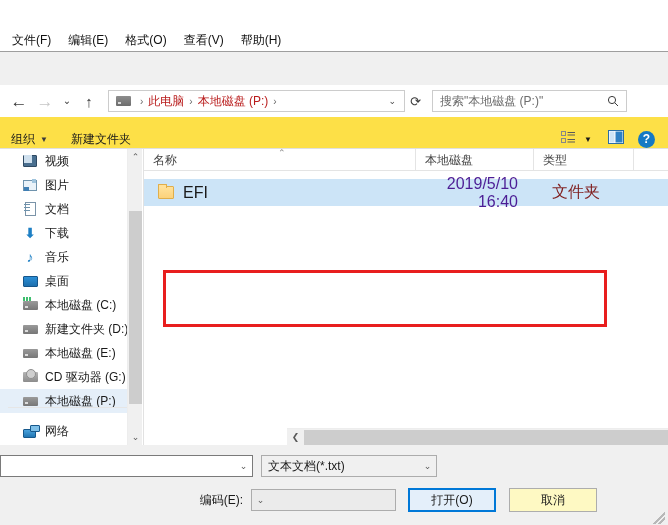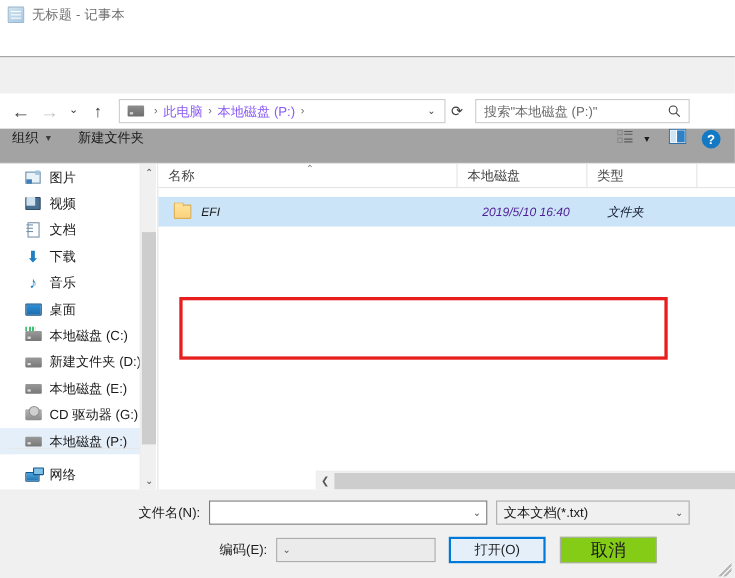--- a/index.html
+++ b/index.html
@@ -103,21 +103,21 @@
   #bc-drive-icon {
     width: 15px; height: 10px; margin: 0 4px 0 7px; position: relative;
     background: linear-gradient(#8d8d8d,#6d6d6d);
     border-radius: 1px;
   }
   #bc-drive-icon::after {
     content:""; position:absolute; left:2px; bottom:2px; width:3px; height:2px;
     background:#d9d9d9;
   }
   .bc-sep { color: #6a6a6a; font-size: 10px; padding: 0 5px; }
-  .bc-item { color: #8b5cf6; white-space: nowrap; }
+  .bc-item { color: #b91c1c; white-space: nowrap; }
   #bc-spacer { flex: 1; }
   #bc-chevron { color: #4a4a4a; font-size: 9px; padding-right: 8px; }
   #nav-refresh {
     width: 21px; height: 22px; display: flex; align-items: center; justify-content: center;
     color: #3b3b3b; font-size: 13px; border: 1px solid transparent;
   }
   #searchbox {
     margin-left: 6px; height: 22px; width: 195px;
     border: 1px solid #cccccc; background: #ffffff;
     display: flex; align-items: center;
@@ -126,23 +126,23 @@
     flex: 1; border: none; outline: none; background: transparent;
     font-family: inherit; font-size: 12px; color: #6d6d6d;
     padding-left: 7px; height: 100%;
   }
   #search-input::placeholder { color: #6d6d6d; opacity: 1; }
   #search-icon { padding-right: 7px; color: #3b3b3b; display:flex; align-items:center; }
 
   
   #toolbar {
     position: absolute; left: 0; top: 65px; width: 668px; height: 32px;
-    background: #a3a3a3;
+    background: #fde047;
     border-bottom: 1px solid #e0e0e0;
-    display: flex; align-items: flex-start;
+    display: flex; align-items: flex-end;
   }
   #tb-organize {
     margin-left: 11px; font-size: 12px; color: #1a1a1a;
     display: flex; align-items: center; gap: 5px;
   }
   #tb-organize .caret { font-size: 8px; color: #3b3b3b; }
   #tb-newfolder { margin-left: 23px; font-size: 12px; color: #1a1a1a; }
   #tb-right { margin-left: auto; display: flex; align-items: center; gap: 0; }
   #tb-viewbtn { display: flex; align-items: center; padding: 0 6px; gap: 8px; }
   #tb-viewbtn .caret { font-size: 8px; color: #1a1a1a; }
@@ -241,36 +241,36 @@
   #col-name { width: 272px; }
   #col-date { width: 118px; }
   #col-type { width: 100px; }
   #sort-caret {
     position: absolute; left: 134px; top: -1px;
     font-size: 9px; color: #8a8a8a;
   }
   .file-row {
     position: absolute; left: 0; width: 525px; height: 27px;
     display: flex; align-items: center;
-    font-size: 11px; color: #1a1a1a; font-style: italic;
+    font-size: 16px; color: #1a1a1a;
   }
   .file-row.selected { background: #cce4f7; }
   .fr-name { width: 272px; display: flex; align-items: center; padding-left: 14px; }
   .fr-folder-ico {
     width: 16px; height: 13px; margin-right: 9px; position: relative; flex: none;
     background: linear-gradient(#ffe19a,#fcd27a);
     border: 1px solid #e0ae4a; border-radius: 1px;
   }
   .fr-folder-ico::before {
     content:""; position:absolute; left:-1px; top:-3px; width:7px; height:3px;
     background:#ffe19a; border:1px solid #e0ae4a; border-bottom:none;
     border-radius:1px 1px 0 0;
   }
   .fr-date { width: 118px; text-align: right; padding-right: 16px; color:#4c1d95; }
-  .fr-type { width: 100px; padding-left: 18px; color:#0f172a; }
+  .fr-type { width: 100px; padding-left: 18px; color:#7f1d1d; }
 
   
   #annotation {
     position: absolute; left: 163px; top: 121px;
     width: 444px; height: 57px;
     border: 3px solid #e81e1e;
     pointer-events: none; z-index: 40;
   }
 
   
@@ -340,41 +340,44 @@
   }
   #enc-combo .val { flex: 1; padding-left: 6px; }
   #btn-open {
     margin-left: 12px; width: 88px; height: 24px;
     background: #e4effa; border: 2px solid #0078d7;
     font-size: 12px; color: #1a1a1a;
     display: flex; align-items: center; justify-content: center;
   }
   #btn-cancel {
     margin-left: 13px; width: 88px; height: 24px;
-    background: #84cc16; border: 1px solid #adadad;
-    font-size: 16px; color: #1a1a1a;
+    background: #fef9c3; border: 1px solid #adadad;
+    font-size: 12px; color: #1a1a1a;
     display: flex; align-items: center; justify-content: center;
   }
   #resize-grip {
     position: absolute; right: 3px; bottom: 2px; width: 12px; height: 12px;
     background:
       linear-gradient(135deg, transparent 0 48%, #b8b8b8 48% 60%, transparent 60%),
       linear-gradient(135deg, transparent 0 68%, #b8b8b8 68% 80%, transparent 80%);
   }
 </style>
 </head>
 <body>
 
 <div id="notepad">
 
-  <div id="np-titlebar">
-    <div id="np-icon"></div>
-    <div id="np-title">无标题 - 记事本</div>
+
+  <div id="np-menubar">
+    <div class="np-menu">文件(F)</div>
+    <div class="np-menu">编辑(E)</div>
+    <div class="np-menu">格式(O)</div>
+    <div class="np-menu">查看(V)</div>
+    <div class="np-menu">帮助(H)</div>
   </div>
-
 
   <div id="np-client"></div>
 </div>
 
 <div id="dialog">
 
 
   <div id="navbar">
     <div class="nav-arrow" id="nav-back">←</div>
     <div class="nav-arrow" id="nav-forward">→</div>
@@ -439,29 +442,29 @@
 
       <div id="tb-help">?</div>
     </div>
   </div>
 
   <div id="dlg-body">
 
     <div id="sidebar">
       <div class="side-item">
         <span class="side-ico">
+            <i class="ico-video"></i>
+          </span>
+        <span class="lbl">视频</span>
+      </div>
+      <div class="side-item">
+        <span class="side-ico">
             <i class="ico-pic"></i>
           </span>
         <span class="lbl">图片</span>
-      </div>
-      <div class="side-item">
-        <span class="side-ico">
-            <i class="ico-video"></i>
-          </span>
-        <span class="lbl">视频</span>
       </div>
       <div class="side-item">
         <span class="side-ico">
             <i class="ico-doc"></i>
           </span>
         <span class="lbl">文档</span>
       </div>
       <div class="side-item">
         <span class="side-ico ico-down">⬇</span>
         <span class="lbl">下载</span>
@@ -548,21 +551,20 @@
 
       </div>
     </div>
 
     <div id="annotation"></div>
   </div>
 
   <div id="footer">
 
     <div id="row-filename">
-      <div id="lbl-filename">文件名(N):</div>
       <div id="fn-combo">
         <input id="fn-input" type="text" value="" style="">
         <span class="combo-caret">⌄</span>
       </div>
       <div id="type-combo">
         <span class="val">文本文档(*.txt)</span>
         <span class="combo-caret">⌄</span>
       </div>
     </div>
 

